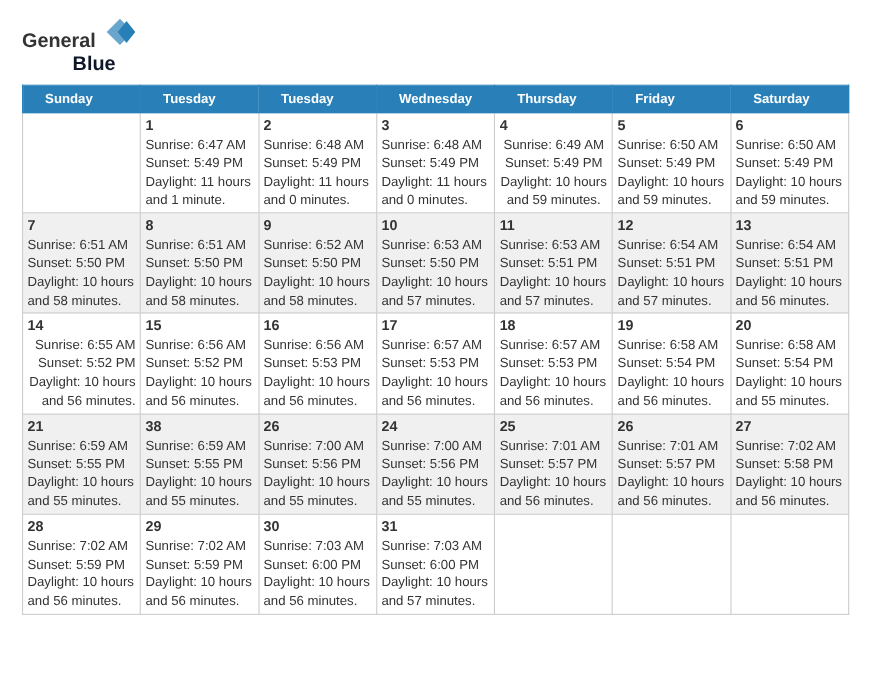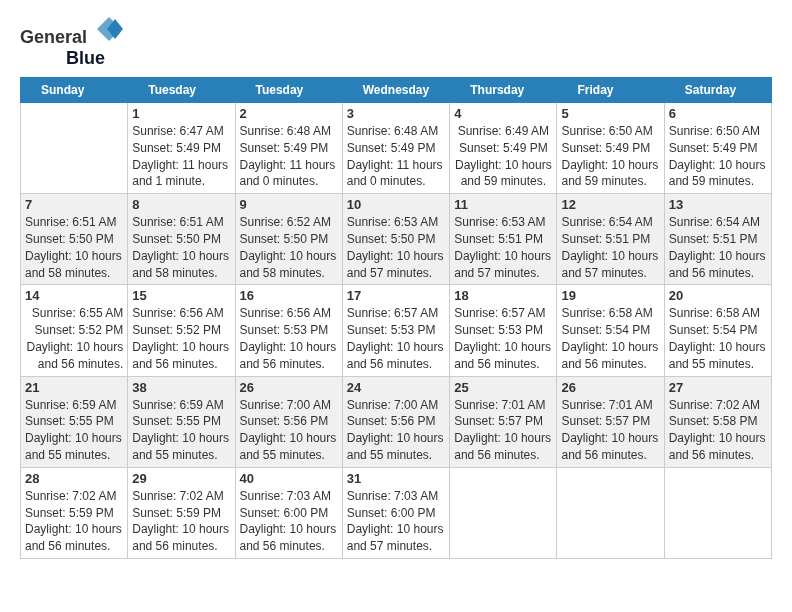--- a/index.html
+++ b/index.html
@@ -307,21 +307,21 @@
 Sunset: 5:59 PM
 Daylight: 10 hours and 56 minutes.</div>
           </td>
           <td>
             <div class="day-number">29</div>
             <div class="day-info" style="white-space: pre-line;">Sunrise: 7:02 AM
 Sunset: 5:59 PM
 Daylight: 10 hours and 56 minutes.</div>
           </td>
           <td>
-            <div class="day-number">40</div>
+            <div class="day-number">30</div>
             <div class="day-info" style="white-space: pre-line;">Sunrise: 7:03 AM
 Sunset: 6:00 PM
 Daylight: 10 hours and 56 minutes.</div>
           </td>
           <td>
             <div class="day-number">31</div>
             <div class="day-info" style="white-space: pre-line;">Sunrise: 7:03 AM
 Sunset: 6:00 PM
 Daylight: 10 hours and 57 minutes.</div>
           </td>

